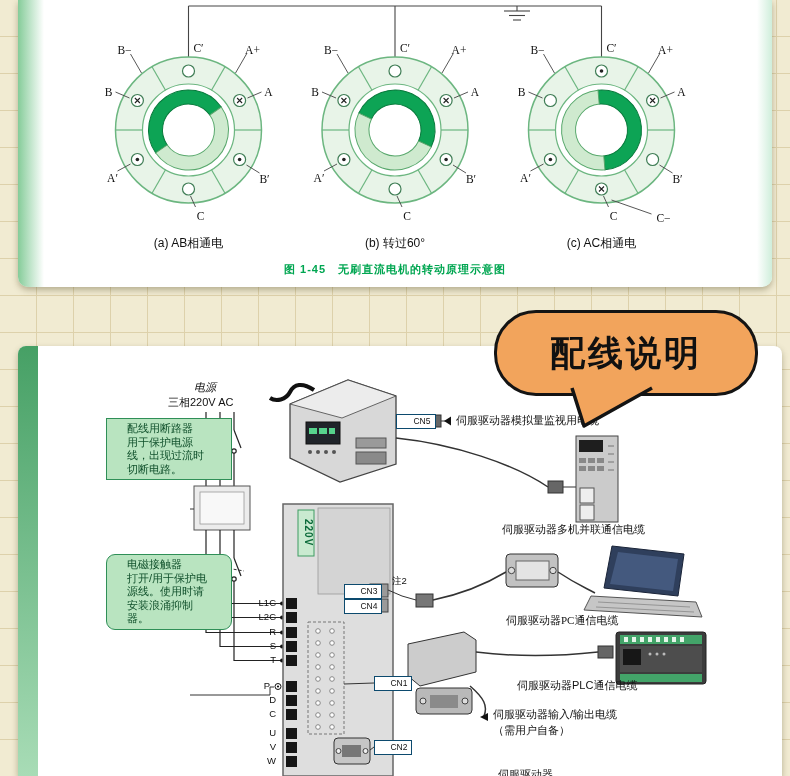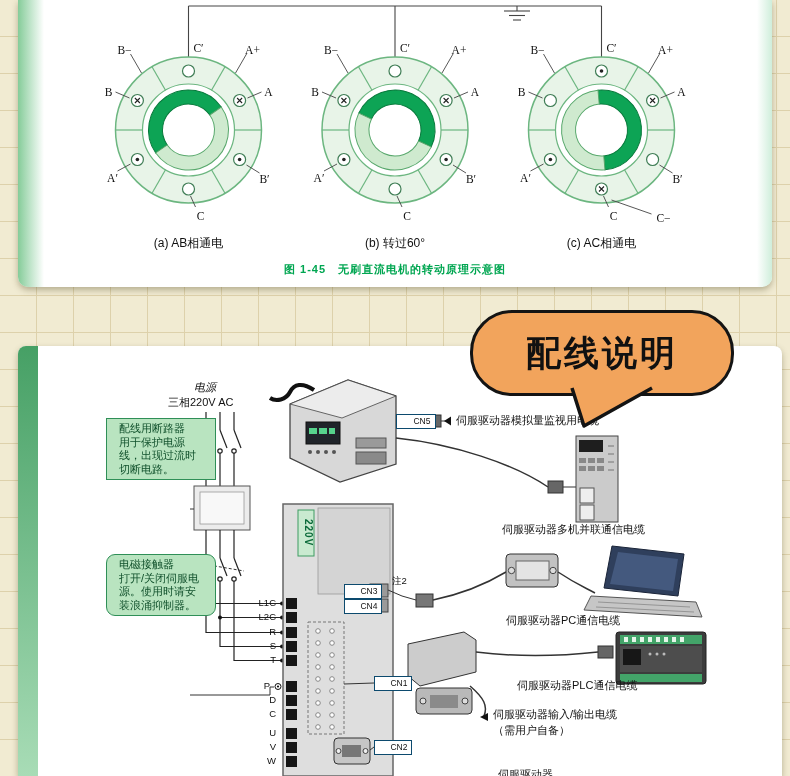--- a/index.html
+++ b/index.html
@@ -28,29 +28,29 @@
   .bolt .bc{fill:#fff;stroke:#3f7d55;stroke-width:1.2}
   .bolt .x{stroke:#222;stroke-width:1.1;fill:none}
   .bolt .d{fill:#222}
   .leader line{stroke:#444;stroke-width:.9}
   .bus line{stroke:#444;stroke-width:1.1}
   .mlab{font-family:"Liberation Serif","DejaVu Serif",serif;font-size:11.5px;fill:#111;text-anchor:middle}
   .sub{font-size:12px;fill:#111;text-anchor:middle}
   #caption{position:absolute;left:0;right:0;bottom:10px;text-align:center;
     color:#00a651;font-weight:bold;font-size:11px;letter-spacing:1px;}
   
-  #bubble{position:absolute;left:470px;top:310px;width:258px;height:80px;z-index:6;
+  #bubble{position:absolute;left:494px;top:310px;width:258px;height:80px;z-index:6;
     background:#f2a45c;border:3.5px solid #141414;border-radius:42px;
     display:flex;align-items:center;justify-content:center;}
   #bubble span{font-size:35px;font-weight:bold;color:#111;letter-spacing:3px;}
   #bubble-tail{position:absolute;left:540px;top:378px;width:130px;height:52px;z-index:7;}
   
   .t{position:absolute;font-size:11px;color:#111;line-height:13px;white-space:nowrap;}
   .ann{position:absolute;width:84px;background:#b9e4c0;border:1.5px solid #2f8f57;
-    padding:3px 12px;font-size:11px;line-height:13.5px;color:#10502b;}
+    padding:3px 20px;font-size:11px;line-height:13.5px;color:#10502b;}
   .cnbox{position:absolute;width:24px;height:13px;background:#fff;border:1px solid #0c4a6e;
     font-size:8.5px;line-height:13px;text-align:center;color:#111;padding-left:12px;}
   .term{position:absolute;left:228px;width:30px;text-align:right;font-size:9.5px;color:#111;line-height:12px;}
   #v220{position:absolute;left:280px;top:166px;width:16px;height:42px;
     writing-mode:vertical-rl;text-align:center;font-size:10px;font-weight:bold;
     color:#0b6b3a;letter-spacing:1px;}
   .w{stroke:#222;stroke-width:1.2;fill:none}
   .thin{stroke:#333;stroke-width:1;fill:none}
   .cable{stroke:#333;stroke-width:1.5;fill:none}
   .dash{fill:none;stroke:#777;stroke-width:1;stroke-dasharray:3 2}
@@ -470,21 +470,21 @@
     <div class="t" style="left:176px;top:35px;font-style:italic;">电源</div>
     <div class="t" style="left:150px;top:50px;">三相220V AC</div>
     <div id="v220">220V</div>
 
     <div class="ann" style="left:88px;top:72px;">
       <div>配线用断路器</div>
       <div>用于保护电源线，出现过流时切断电路。</div>
     </div>
     <div class="ann" style="left:88px;top:208px;border-radius:9px;">
       <div>电磁接触器</div>
-      <div>打开/关闭伺服电源。使用时请安装浪涌抑制器。</div>
+      <div>打开/用于保护电源线。使用时请安装浪涌抑制器。</div>
     </div>
 
     <div class="cnbox" style="left:378px;top:68px;width:26px;">CN5</div>
     <div class="cnbox" style="left:326px;top:238px;">CN3</div>
     <div class="cnbox" style="left:326px;top:253px;">CN4</div>
     <div class="cnbox" style="left:356px;top:330px;">CN1</div>
     <div class="cnbox" style="left:356px;top:394px;">CN2</div>
     <div class="t" style="left:374px;top:228px;font-size:9.5px;">注2</div>
 
     <div class="term" style="top:251px;">L1C</div>
@@ -494,21 +494,21 @@
     <div class="term" style="top:308px;">T</div>
     <div class="term" style="top:334px;width:24px;">P</div>
     <div class="term" style="top:348px;">D</div>
     <div class="term" style="top:362px;">C</div>
     <div class="term" style="top:381px;">U</div>
     <div class="term" style="top:395px;">V</div>
     <div class="term" style="top:409px;">W</div>
 
     <div class="t" style="left:438px;top:68px;">伺服驱动器模拟量监视用电缆</div>
     <div class="t" style="left:484px;top:177px;">伺服驱动器多机并联通信电缆</div>
-    <div class="t" style="left:488px;top:268px;">伺服驱动器PC通信电缆</div>
+    <div class="t" style="left:488px;top:268px;font-family:Liberation Serif, serif;">伺服驱动器PC通信电缆</div>
     <div class="t" style="left:499px;top:333px;">伺服驱动器PLC通信电缆</div>
     <div class="t" style="left:475px;top:362px;">伺服驱动器输入/输出电缆</div>
     <div class="t" style="left:475px;top:378px;">（需用户自备）</div>
     <div class="t" style="left:480px;top:422px;">伺服驱动器</div>
   </div>
 
   <div id="bubble">
     <span>配线说明</span>
   </div>
   <svg id="bubble-tail" viewBox="0 0 130 52">

